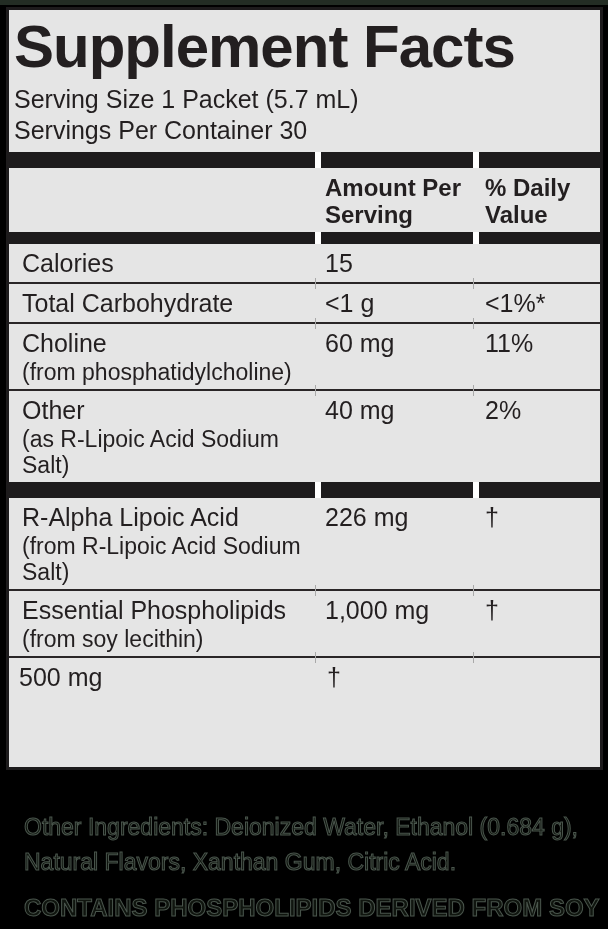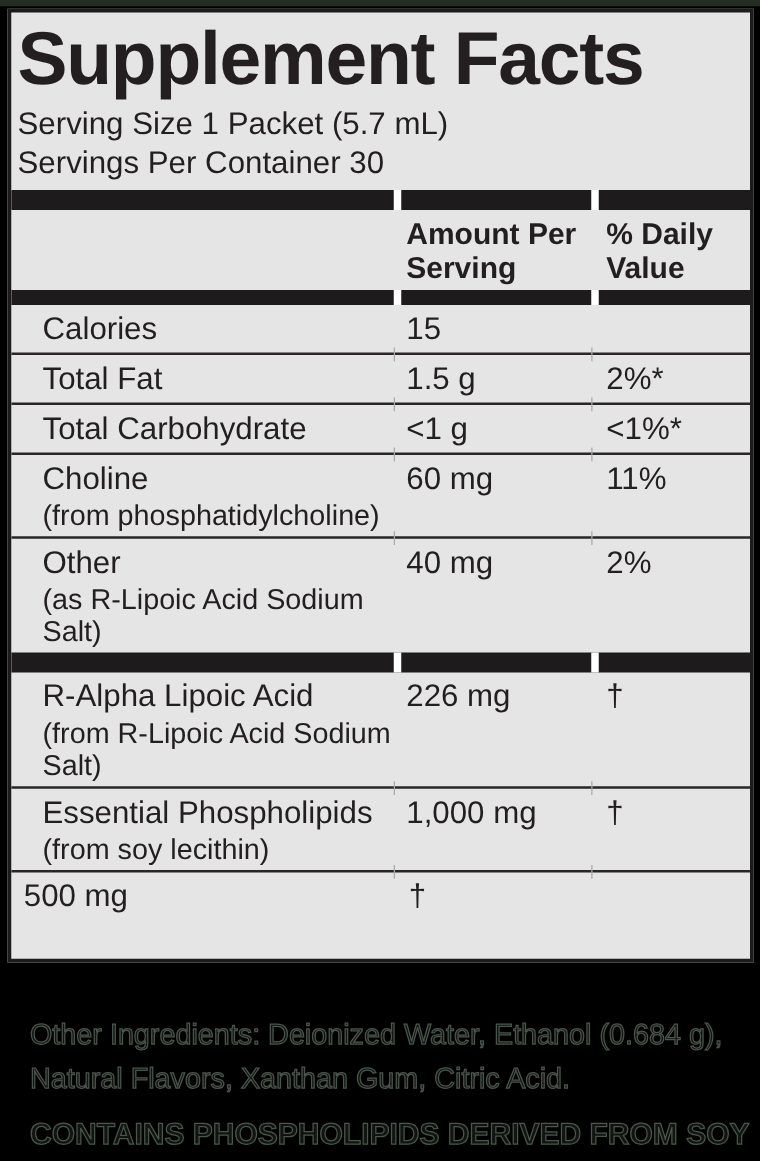--- a/index.html
+++ b/index.html
@@ -58,21 +58,21 @@
   .hcell.c3 { padding-left: 12px; }
   .trow { padding: 6px 0; }
   .trow.with-div { border-top: 2px solid #2a2627; position: relative; }
   .trow.with-div::before, .trow.with-div::after {
     content: ""; position: absolute; top: -6px;
     width: 1px; height: 11px; background: #a9a9a9;
   }
   .trow.with-div::before { left: 306px; }
   .trow.with-div::after { left: 464px; }
   .cell { font-size: 25px; line-height: 25px; padding-top: 1px; }
-  .cell.name { padding-left: 25px; }
+  .cell.name { padding-left: 13px; }
   .cell.name.indent { padding-left: 34px; }
   .cell.amt { padding-left: 10px; }
   .cell.dv { padding-left: 12px; }
   .sub { display: block; font-size: 23px; line-height: 26px; padding-top: 3px; }
   .sub:empty { display: none; }
   .trow.double { padding-bottom: 4px; }
   
   .other-ingredients {
     position: absolute; left: 24px; top: 810px;
     width: 560px;
@@ -117,25 +117,20 @@
       <i class="gap g1"></i>
       <i class="gap g2"></i>
     </div>
 
   <div class="trow">
     <div class="cell name"><span>Calories</span></div>
     <div class="cell amt">15</div>
     <div class="cell dv"></div>
   </div>
 
-  <div class="trow with-div">
-    <div class="cell name"><span>Total Fat</span></div>
-    <div class="cell amt">1.5 g</div>
-    <div class="cell dv">2%*</div>
-  </div>
 
   <div class="trow with-div">
     <div class="cell name"><span>Total Carbohydrate</span></div>
     <div class="cell amt">&lt;1 g</div>
     <div class="cell dv">&lt;1%*</div>
   </div>
 
   <div class="trow with-div double">
     <div class="cell name"><span>Choline</span><span class="sub">(from phosphatidylcholine)</span></div>
     <div class="cell amt">60 mg</div>

